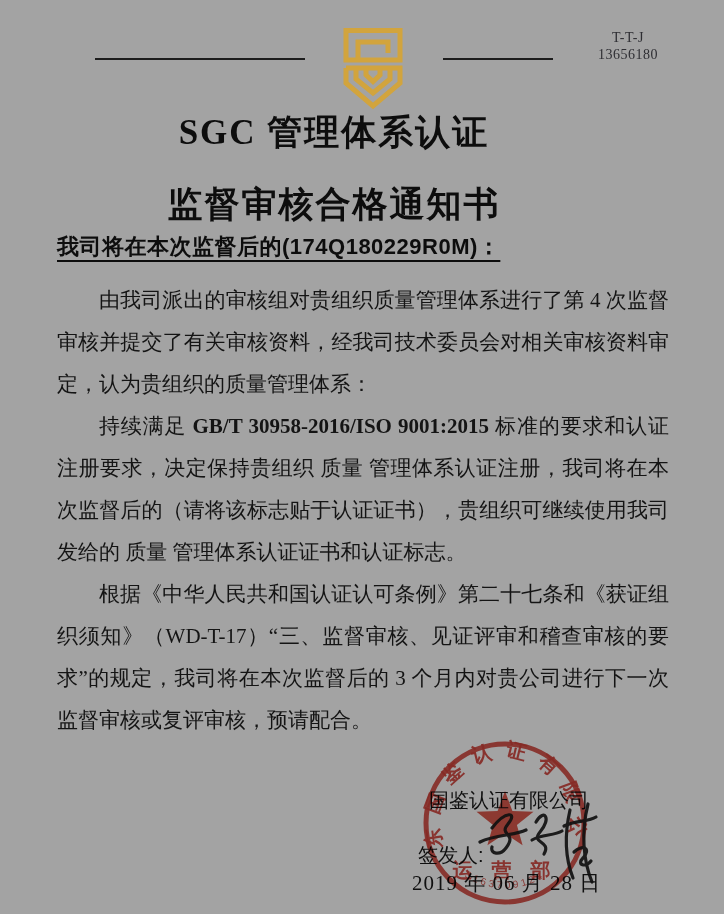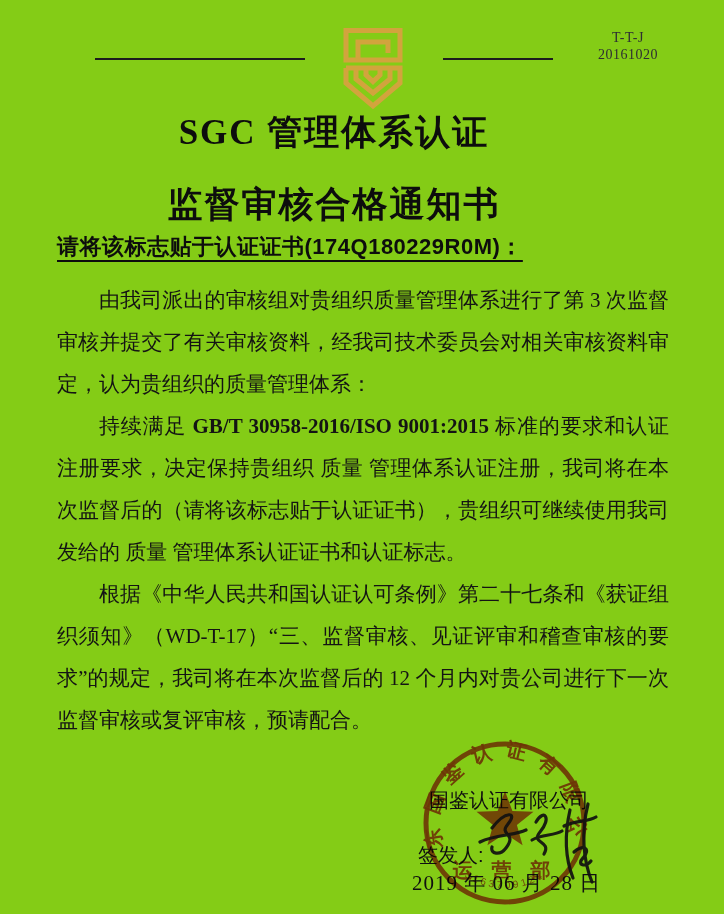--- a/index.html
+++ b/index.html
@@ -1,17 +1,17 @@
 <!DOCTYPE html>
 <html><head>
 <meta charset="utf-8">
 <style>
   html,body{margin:0;padding:0;background:#ffffff;}
   .page{
-    position:relative;width:724px;height:914px;background:#84cc16;
+    position:relative;width:724px;height:914px;background:#a3a3a3;
     font-family:"Liberation Sans","DejaVu Sans",sans-serif;color:#161616;overflow:hidden;
   }
   .abs{position:absolute;}
 
   
   .doc-code{left:578px;top:29px;width:100px;text-align:center;
     font-family:"Liberation Serif","DejaVu Serif",serif;
     font-size:14px;line-height:17px;color:#2e2e33;letter-spacing:.5px;}
   .rule{height:0;border-top:2px solid #1d1d1d;}
   .rule-left{left:95px;top:58px;width:210px;}
@@ -45,47 +45,47 @@
   .seal{left:420px;top:737px;mix-blend-mode:multiply;z-index:2;}
   .signature{left:478px;top:798px;z-index:3;}
 </style>
 </head>
 <body>
 
 <div class="page">
 
   <div class="abs doc-code">
     <div>T-T-J</div>
-    <div>20161020</div>
+    <div>13656180</div>
   </div>
 
   <div class="abs rule rule-left"></div>
   <div class="abs rule rule-right"></div>
 
   <div class="abs logo">
     <svg width="64" height="84" viewBox="0 0 64 84" fill="none">
       <g stroke="#d2a43d" stroke-width="5" fill="none">
         <rect x="5" y="4.5" width="54" height="29.5"></rect>
         <path d="M17 34 V16 H47 V27"></path>
         <path d="M5 42 V57 L32 80 L59 57 V42 H5"></path>
         <path d="M15 42 V53 L32 67 L49 53 V42"></path>
         <path d="M25 42 V49 L32 55.5 L39 49 V42"></path>
       </g>
     </svg>
   </div>
 
   <div class="abs title title1">SGC 管理体系认证</div>
   <div class="abs title title2">监督审核合格通知书</div>
 
-  <div class="abs recipient">请将该标志贴于认证证书(174Q180229R0M)：</div>
+  <div class="abs recipient">我司将在本次监督后的(174Q180229R0M)：</div>
 
   <div class="abs body-text">
-    <p>由我司派出的审核组对贵组织质量管理体系进行了第 3 次监督审核并提交了有关审核资料，经我司技术委员会对相关审核资料审定，认为贵组织的质量管理体系：</p>
+    <p>由我司派出的审核组对贵组织质量管理体系进行了第 4 次监督审核并提交了有关审核资料，经我司技术委员会对相关审核资料审定，认为贵组织的质量管理体系：</p>
     <p><span>持续满足 </span><span class="std-bold">GB/T 30958-2016/ISO 9001:2015</span><span> 标准的要求和认证注册要求，决定保持贵组织 质量 管理体系认证注册，我司将在本次监督后的（请将该标志贴于认证证书），贵组织可继续使用我司发给的 质量 管理体系认证证书和认证标志。</span></p>
-    <p>根据《中华人民共和国认证认可条例》第二十七条和《获证组织须知》（WD-T-17）“三、监督审核、见证评审和稽查审核的要求”的规定，我司将在本次监督后的 12 个月内对贵公司进行下一次监督审核或复评审核，预请配合。</p>
+    <p>根据《中华人民共和国认证认可条例》第二十七条和《获证组织须知》（WD-T-17）“三、监督审核、见证评审和稽查审核的要求”的规定，我司将在本次监督后的 3 个月内对贵公司进行下一次监督审核或复评审核，预请配合。</p>
   </div>
 
   <div class="abs issuer">国鉴认证有限公司</div>
   <div class="abs signer">签发人:</div>
   <div class="abs date">2019 年 06 月 28 日</div>
 
   <div class="abs seal">
     <svg width="170" height="172" viewBox="0 0 170 172">
       <defs>
         <path id="ringPath" d="M29 121 A66 66 0 1 1 141 121"></path>

